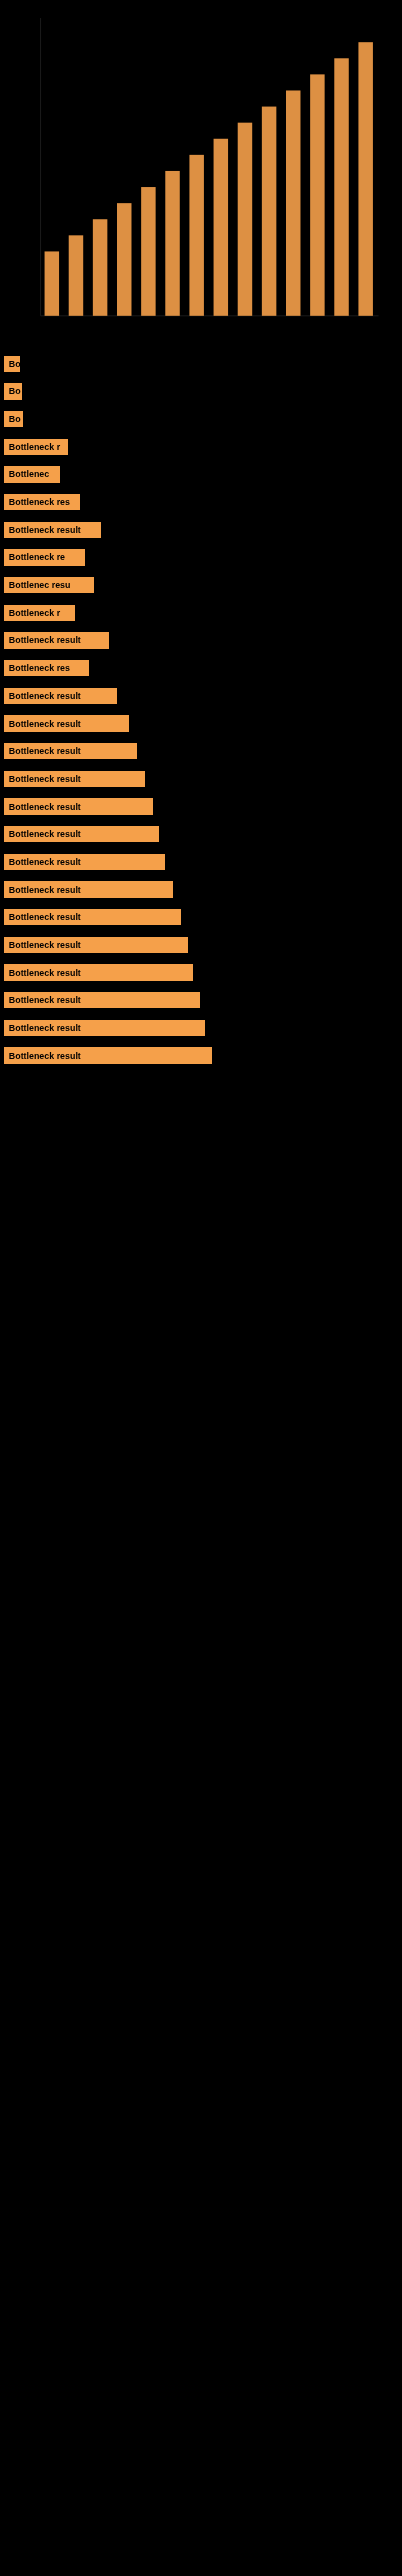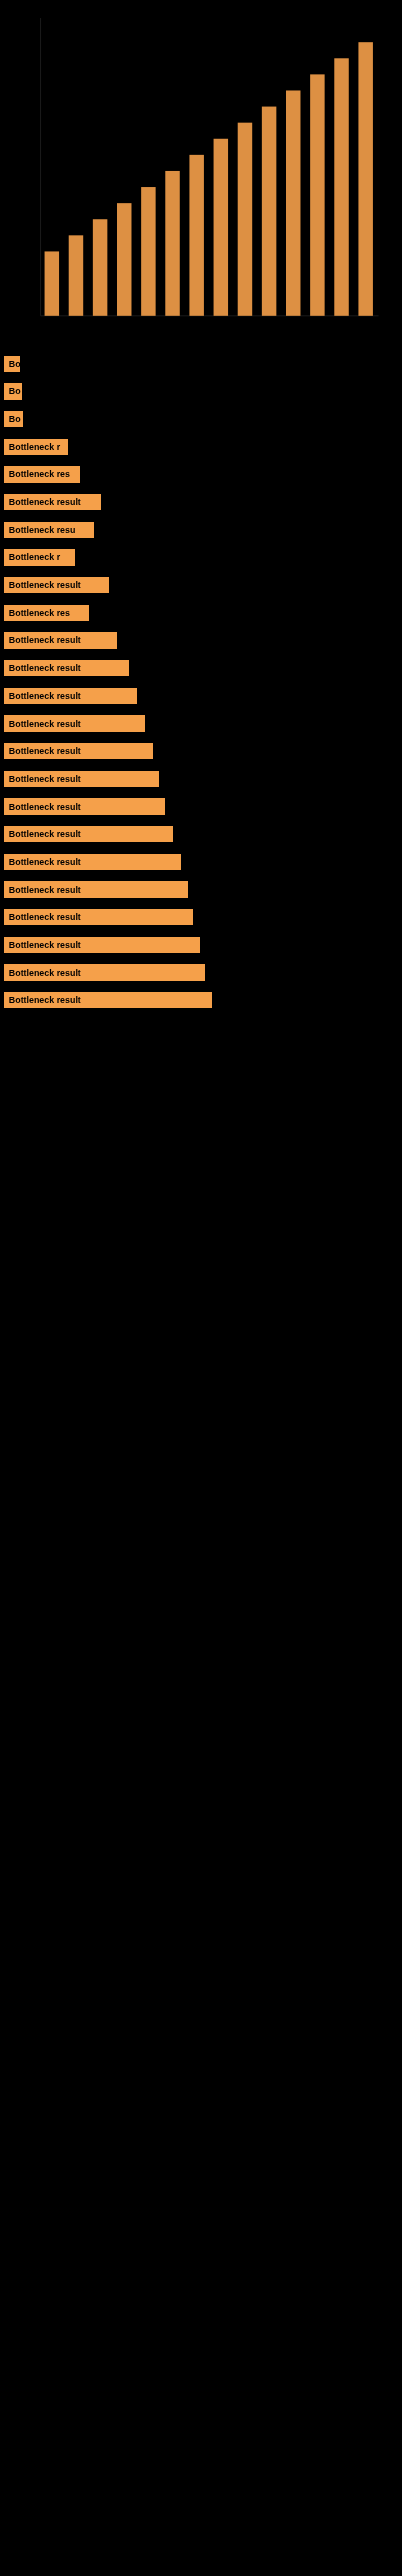--- a/index.html
+++ b/index.html
@@ -90,27 +90,33 @@
     <div class="row-wrapper">
       <span class="result-label" style="width: 17.7px; overflow: hidden;">Bo</span>
     </div>
     <div class="row-wrapper">
       <span class="result-label" style="width: 19.3px; overflow: hidden;">Bo</span>
     </div>
     <div class="row-wrapper">
       <span class="result-label" style="width: 64px; overflow: hidden;">Bottleneck r</span>
     </div>
     <div class="row-wrapper">
+      <span class="result-label" style="width: 56px; overflow: hidden;">Bottlenec</span>
+    </div>
+    <div class="row-wrapper">
       <span class="result-label" style="width: 76px; overflow: hidden;">Bottleneck res</span>
     </div>
     <div class="row-wrapper">
       <span class="result-label" style="width: 97px; overflow: hidden;">Bottleneck result</span>
     </div>
     <div class="row-wrapper">
-      <span class="result-label" style="width: 90px; overflow: hidden;">Bottleneck resu</span>
+      <span class="result-label" style="width: 81px; overflow: hidden;">Bottleneck re</span>
+    </div>
+    <div class="row-wrapper">
+      <span class="result-label" style="width: 90px; overflow: hidden;">Bottlenec resu</span>
     </div>
     <div class="row-wrapper">
       <span class="result-label" style="width: 71px; overflow: hidden;">Bottleneck r</span>
     </div>
     <div class="row-wrapper">
       <span class="result-label" style="width: 105px; overflow: hidden;">Bottleneck result</span>
     </div>
     <div class="row-wrapper">
       <span class="result-label" style="width: 85px; overflow: hidden;">Bottleneck res</span>
     </div>

